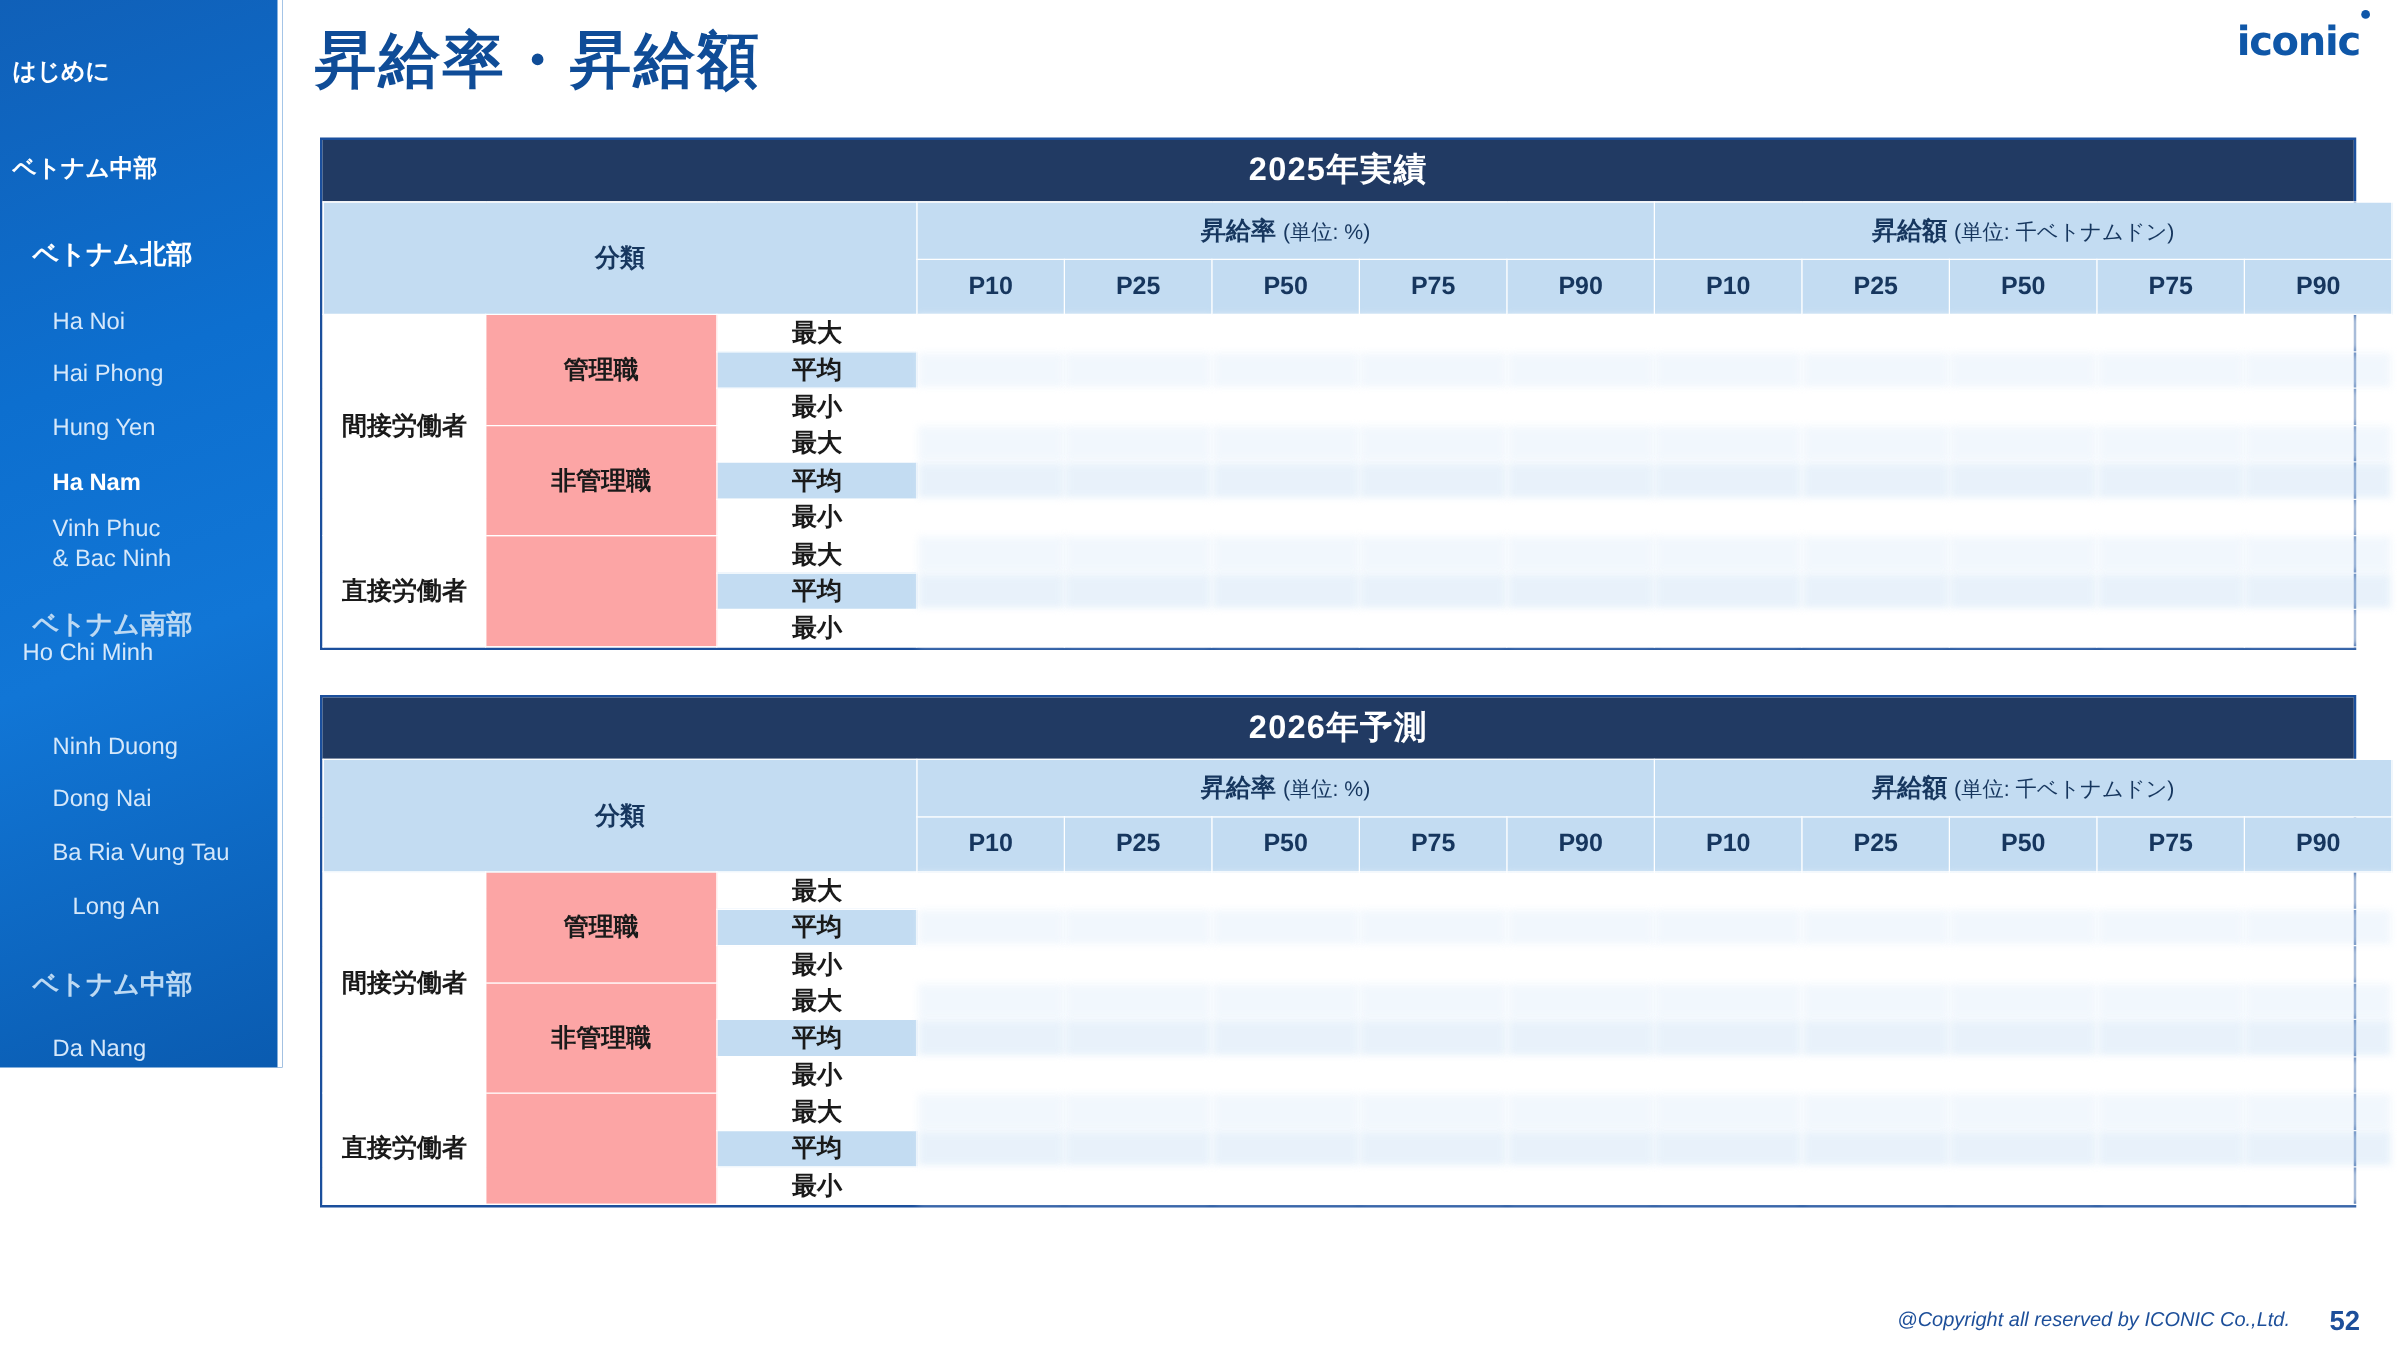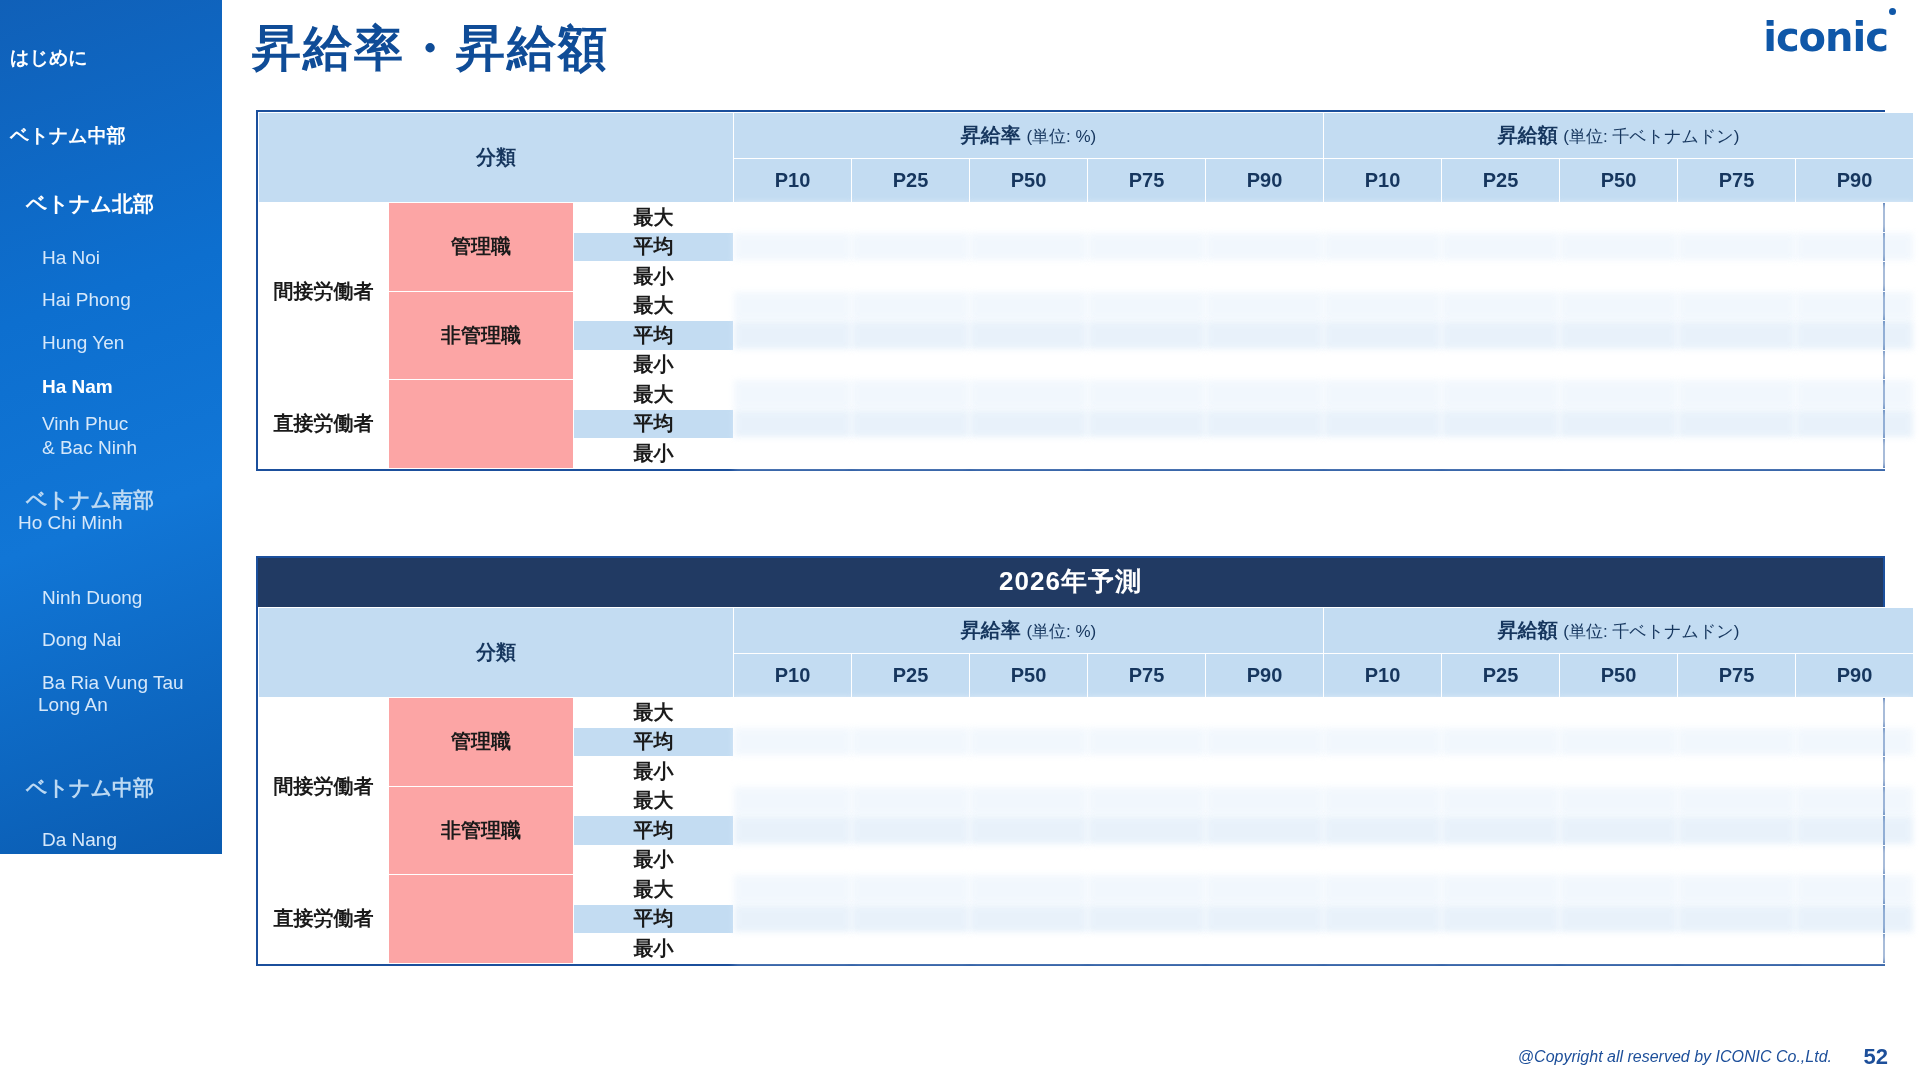--- a/index.html
+++ b/index.html
@@ -67,21 +67,21 @@
     position: absolute;
     left: 252px; top: 16px;
     font-size: 49px;
     font-weight: bold;
     color: #0f4c97;
     letter-spacing: 2px;
   }
   #logo {
     position: absolute;
     right: 32px; top: 14px;
-    font-size: 40px;
+    font-size: 32px;
     font-weight: bold;
     color: #0f57a8;
     letter-spacing: -1px;
     font-family: "DejaVu Sans", sans-serif;
   }
   #logo .dot {
     position: absolute;
     right: -8px; top: -6px;
     width: 7px; height: 7px;
     background: #0f57a8;
@@ -217,35 +217,36 @@
       <div class="nav-item nav-sub" style="top: 288px; padding-left: 42px;"><span>Hai Phong</span></div>
       <div class="nav-item nav-sub" style="top: 331px; padding-left: 42px;"><span>Hung Yen</span></div>
       <div class="nav-item nav-sub nav-active" style="top: 375px; padding-left: 42px;"><span>Ha Nam</span></div>
       <div class="nav-item nav-sub" style="top: 412px; padding-left: 42px;"><span>Vinh Phuc
 &amp; Bac Ninh</span></div>
       <div class="nav-item nav-group nav-dim" style="top: 488px; padding-left: 26px;"><span>ベトナム南部</span></div>
       <div class="nav-item nav-sub" style="top: 511px; padding-left: 18px;"><span>Ho Chi Minh</span></div>
       <div class="nav-item nav-sub" style="top: 586px; padding-left: 42px;"><span>Ninh Duong</span></div>
       <div class="nav-item nav-sub" style="top: 628px; padding-left: 42px;"><span>Dong Nai</span></div>
       <div class="nav-item nav-sub" style="top: 671px; padding-left: 42px;"><span>Ba Ria Vung Tau</span></div>
-      <div class="nav-item nav-sub" style="top: 693px; padding-left: 38px;"><span>Long An</span></div>
+      <div class="nav-item nav-sub" style="top: 714px; padding-left: 58px;"><span>Long An</span></div>
       <div class="nav-item nav-group nav-dim" style="top: 776px; padding-left: 26px;"><span>ベトナム中部</span></div>
       <div class="nav-item nav-sub" style="top: 828px; padding-left: 42px;"><span>Da Nang</span></div>
       <div class="nav-item nav-section" style="top: 902px; padding-left: 10px;"><span>地域別調査結果</span></div>
       <div class="nav-item nav-section" style="top: 984px; padding-left: 10px;"><span>ご案内</span></div>
     </nav>
 
   <div id="page-title">昇給率・昇給額</div>
   <div id="logo">
     <span>iconic</span>
     <span class="dot"></span>
   </div>
 
   <div id="tables-mount">
       <div class="tbl-wrap" id="table-2025">
+        <div class="tbl-title">2025年実績</div>
         <table class="grid">
           <colgroup>
             <col style="width: 130px;">
             <col style="width: 185px;">
             <col style="width: 160px;">
             <col style="width: 118px;">
             <col style="width: 118px;">
             <col style="width: 118px;">
             <col style="width: 118px;">
             <col style="width: 118px;">

